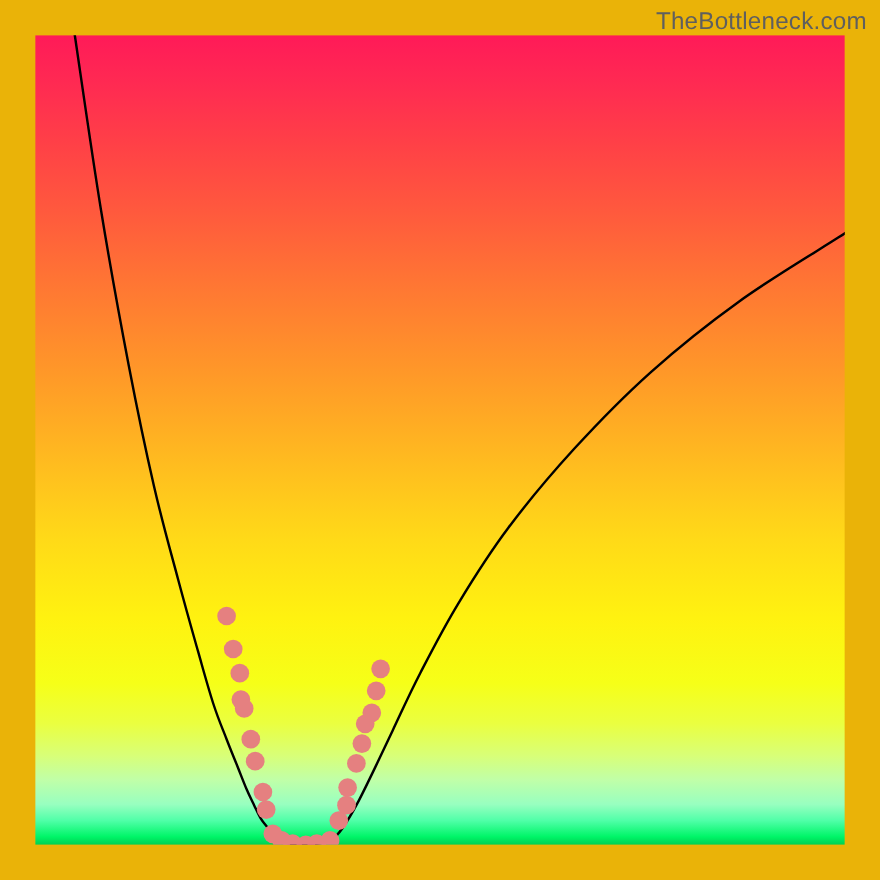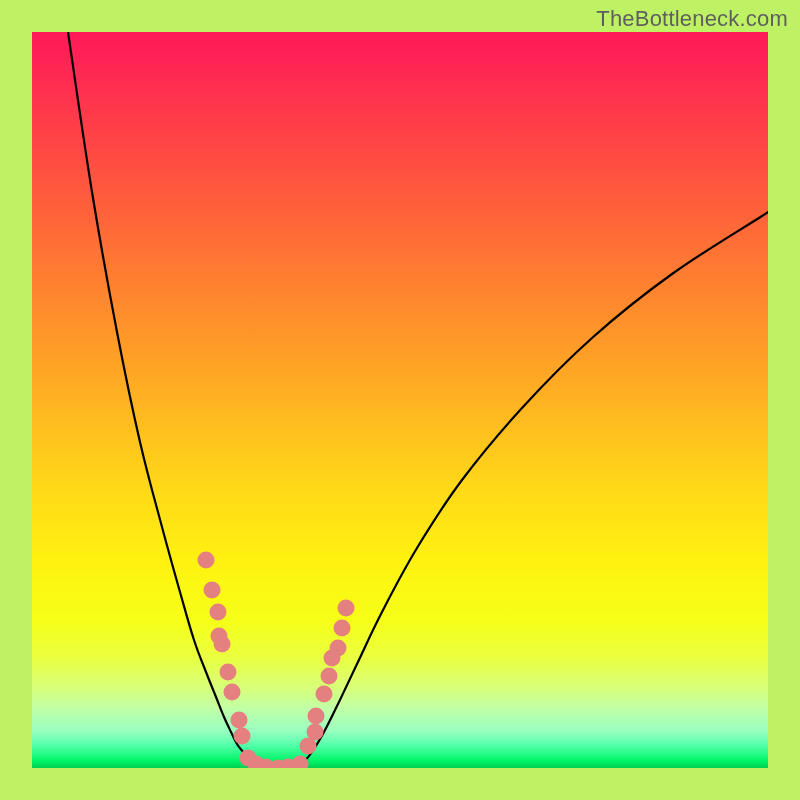--- a/index.html
+++ b/index.html
@@ -10,21 +10,21 @@
     overflow: hidden;
     background: #000;
     font-family: Arial, Helvetica, sans-serif;
   }
   .frame {
     position: absolute;
     top: 0;
     left: 0;
     width: 800px;
     height: 800px;
-    background: #bef264;
+    background: #eab308;
   }
   .plot-area {
     position: absolute;
     top: 32px;
     left: 32px;
     width: 736px;
     height: 736px;
     overflow: hidden;
   }
   .gradient-bg {

